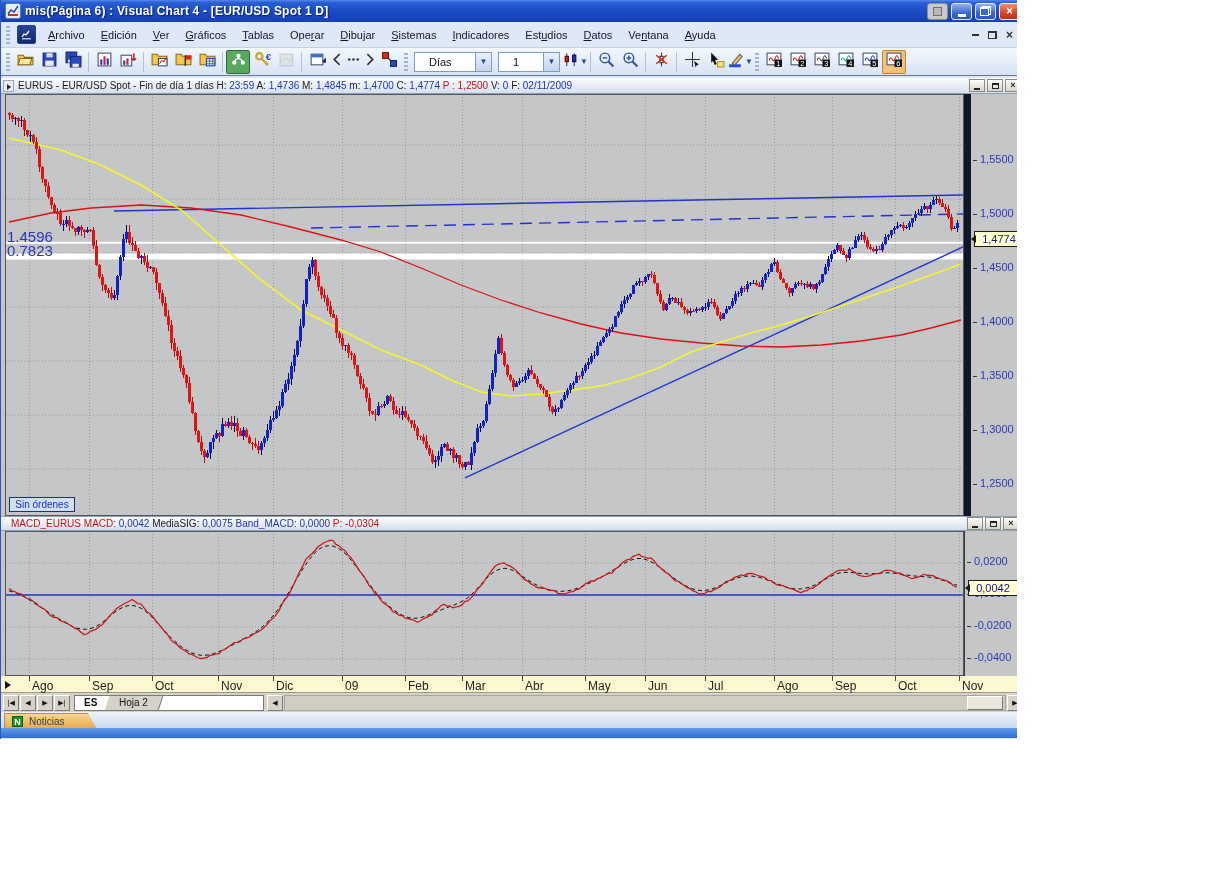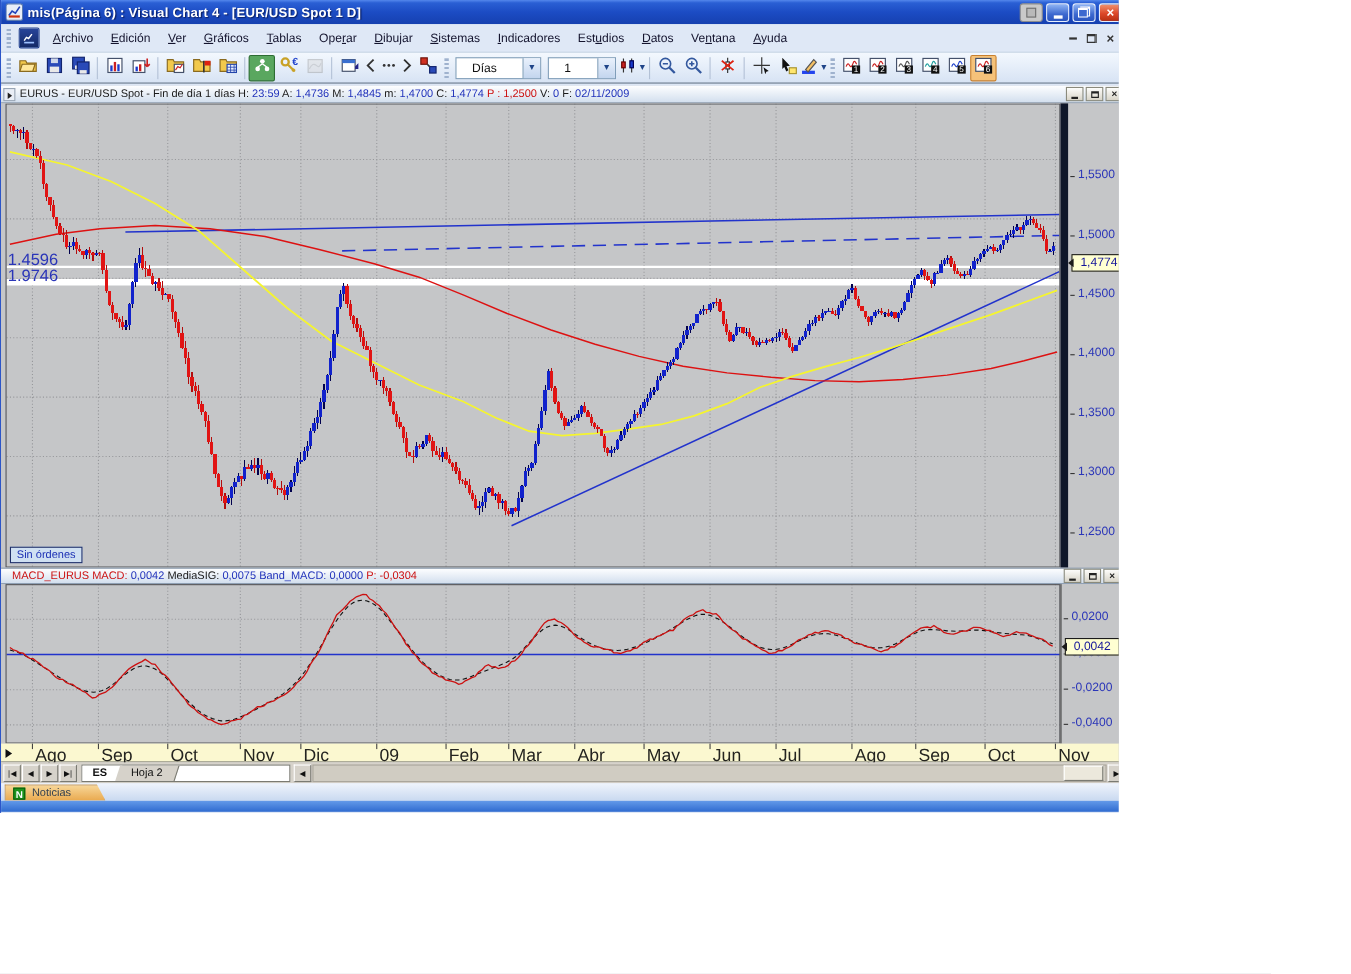--- a/index.html
+++ b/index.html
@@ -74,21 +74,21 @@
   .pbox{position:absolute;left:3px;width:50px;height:16px;background:#ffffd2;border:1px solid #1a1a1a;
     color:#15159a;font-size:11px;text-align:center;line-height:14px;z-index:3}
   .parrow{position:absolute;left:0;width:0;height:0;border-right:5px solid #1a1a1a;border-top:4px solid transparent;border-bottom:4px solid transparent;z-index:3}
   .mhead{position:absolute;top:438px;left:0;width:100%;height:15px;display:flex;align-items:center;
     background:linear-gradient(180deg,#fdfeff,#d3dfee);border-bottom:1px solid #8fa0b4;border-top:1px solid #8fa0b4;font-size:10px;padding:0 4px 0 10px}
   .sinordenes{position:absolute;left:8px;top:419px;width:66px;height:15px;background:#cfe0f2;border:1px solid #20306a;
     color:#1b2fb4;font-size:10px;line-height:13px;text-align:center;z-index:2}
   .lvl{position:absolute;left:6px;font-size:15px;color:#2a35b8;z-index:2}
   .taxis{position:absolute;top:598px;left:0;width:100%;height:17px;background:#fbf8d0;border-bottom:1px solid #9a9a8a}
   .tarrow{position:absolute;left:4px;top:5px;border-left:6px solid #111;border-top:4px solid transparent;border-bottom:4px solid transparent}
-  .ml{position:absolute;top:3px;font-size:16px;color:#23231f}
+  .ml{position:absolute;top:3px;font-size:12px;color:#23231f}
   .mt{position:absolute;top:0;width:1px;height:5px;background:#444}
   
   .tabrow{position:absolute;top:615px;left:0;width:100%;height:19px;background:#d6d2ca;display:flex;align-items:center;padding:1px 2px}
   .tnav{width:16px;height:16px;background:#d6d2ca;border:1px solid;border-color:#fff #7a7a72 #7a7a72 #fff;
     font-size:7px;text-align:center;line-height:14px;color:#111;flex:0 0 auto;margin-right:1px;font-family:"DejaVu Sans",sans-serif}
   .tabstrip{height:16px;background:#fff;border:1px solid #7a7a72;display:flex;width:190px;margin-left:3px;flex:0 0 auto;overflow:hidden}
   .sheet{height:100%;padding:0 12px;font-size:10px;line-height:14px;color:#111;transform:skewX(-18deg);border-right:1px solid #7a7a72;background:#d6d2ca;margin-left:-3px}
   .sheet span{display:inline-block;transform:skewX(18deg)}
   .sheet.activeTab{background:#fff;font-weight:bold}
   .sbtrack{flex:1;height:16px;background:#d0ccc2;border:1px solid #aaa69c;position:relative;margin:0 1px}
@@ -1079,21 +1079,21 @@
           <div class="pal" style="top: 167px;">1,4500</div>
           <div class="pal" style="top: 221px;">1,4000</div>
           <div class="pal" style="top: 275px;">1,3500</div>
           <div class="pal" style="top: 329px;">1,3000</div>
           <div class="pal" style="top: 383px;">1,2500</div>
           <div class="pbox" style="top: 137.408px;">1,4774</div>
           <div class="parrow" style="top: 141.408px;"></div>
         </div>
 
     <div class="lvl" id="lvl1" style="top:150px">1.4596</div>
-    <div class="lvl" id="lvl2" style="top:164px">1.9746</div>
+    <div class="lvl" id="lvl2" style="top:164px">0.7823</div>
     <div class="sinordenes">Sin órdenes</div>
 
     <div class="mhead">
       <span class="hseg" id="macdLegend"><span class="cr">MACD_EURUS   </span><span class="cr">MACD: </span><span class="cb">0,0042</span><span class="ck">  MediaSIG: </span><span class="cb">0,0075</span><span class="cb">  Band_MACD: </span><span class="cb">0,0000</span><span class="cr">  P: </span><span class="cr">-0,0304</span></span>
       <span class="winbtns">
         <span class="wb">
               <i class="wmin"></i>
             </span>
         <span class="wb">
               <i class="wmax"></i>

